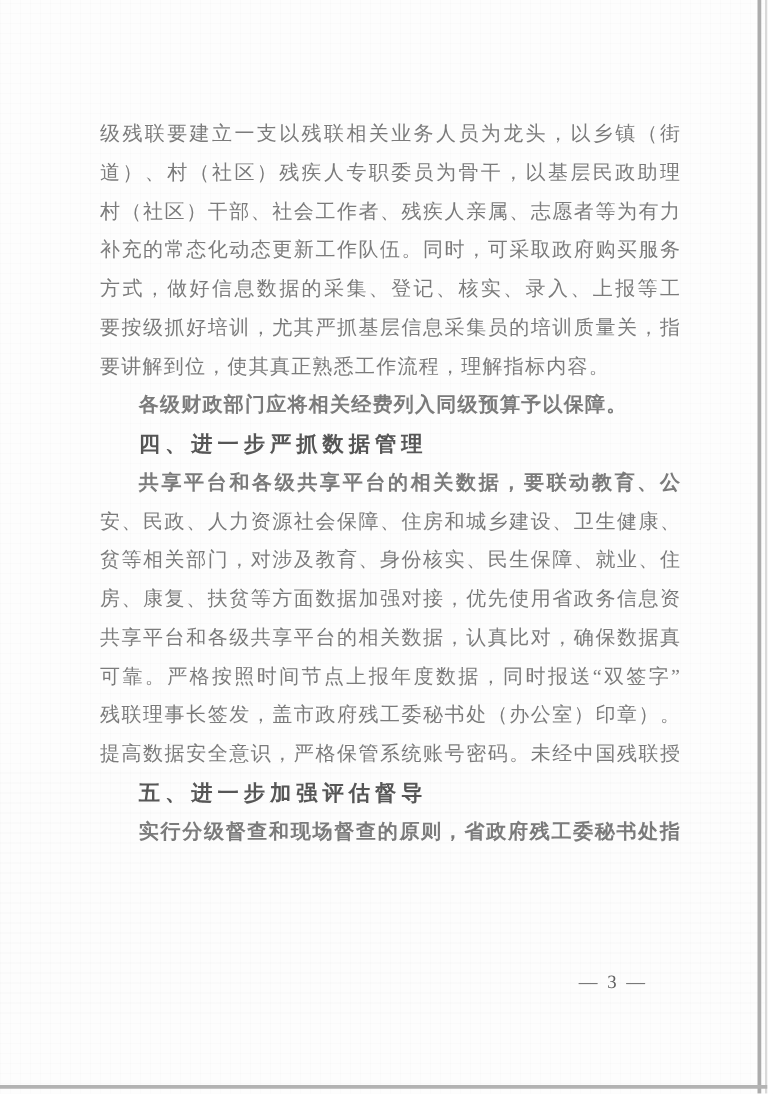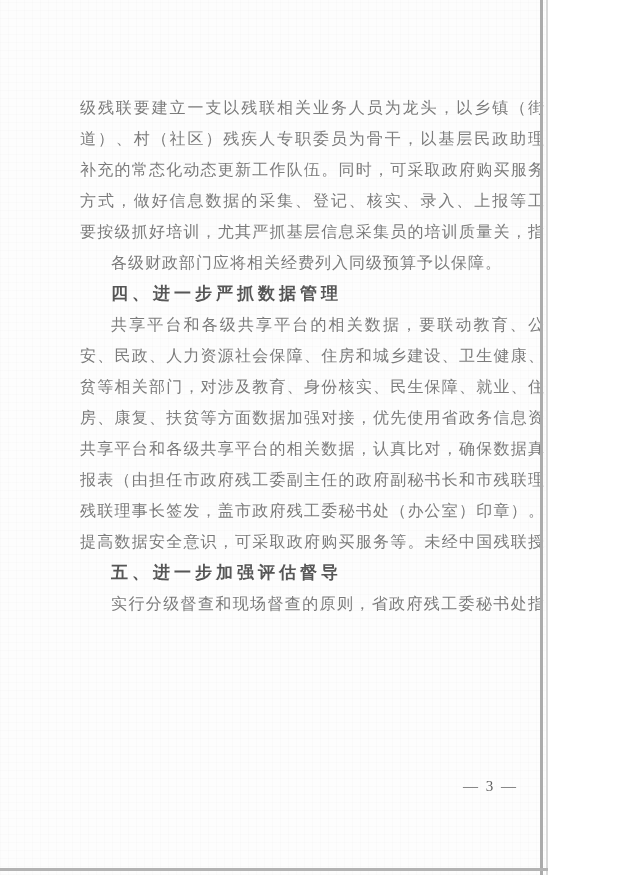--- a/index.html
+++ b/index.html
@@ -2,21 +2,21 @@
 <html><head>
 <meta charset="utf-8">
 <style>
   html, body {
     margin: 0;
     padding: 0;
     background: #ffffff;
   }
   .page {
     position: relative;
-    width: 548px;
+    width: 614px;
     height: 875px;
     background: #fdfdfd;
     background-image:
       repeating-linear-gradient(0deg, rgba(0,0,0,0.012) 0 1px, transparent 1px 8px),
       repeating-linear-gradient(90deg, rgba(0,0,0,0.012) 0 1px, transparent 1px 8px);
     overflow: hidden;
     font-family: "Liberation Serif", "DejaVu Serif", serif;
   }
   .text-block {
     position: absolute;
@@ -35,20 +35,21 @@
     text-align: left;
   }
   .row.fill {
     white-space: normal;
     text-align: justify;
     text-align-last: justify;
     text-justify: inter-character;
   }
   .row.indent {
     padding-left: 31px;
+    font-weight: bold;
   }
   .row.heading {
     font-family: "Liberation Sans", "DejaVu Sans", sans-serif;
     font-weight: bold;
     font-size: 17px;
     letter-spacing: 4px;
     color: #565656;
     text-align: left;
     text-align-last: left;
   }
@@ -91,33 +92,35 @@
   }
 </style>
 </head>
 <body>
 
 <div class="page">
 
   <div class="text-block">
     <div class="row fill">级残联要建立一支以残联相关业务人员为龙头，以乡镇（街</div>
     <div class="row fill">道）、村（社区）残疾人专职委员为骨干，以基层民政助理员、</div>
+    <div class="row fill">村（社区）干部、社会工作者、残疾人亲属、志愿者等为有力</div>
     <div class="row fill">补充的常态化动态更新工作队伍。同时，可采取政府购买服务等</div>
     <div class="row fill">方式，做好信息数据的采集、登记、核实、录入、上报等工作。</div>
     <div class="row fill">要按级抓好培训，尤其严抓基层信息采集员的培训质量关，指标</div>
+    <div class="row">要讲解到位，使其真正熟悉工作流程，理解指标内容。</div>
     <div class="row indent">各级财政部门应将相关经费列入同级预算予以保障。</div>
     <div class="row heading indent">四、进一步严抓数据管理</div>
     <div class="row fill indent">共享平台和各级共享平台的相关数据，要联动教育、公</div>
     <div class="row fill">安、民政、人力资源社会保障、住房和城乡建设、卫生健康、扶</div>
     <div class="row fill">贫等相关部门，对涉及教育、身份核实、民生保障、就业、住</div>
     <div class="row fill">房、康复、扶贫等方面数据加强对接，优先使用省政务信息资源</div>
     <div class="row fill">共享平台和各级共享平台的相关数据，认真比对，确保数据真实</div>
-    <div class="row fill">报表（由担任市政府残工委副主任的政府副秘书长和市残联理</div>
+    <div class="row fill">可靠。严格按照时间节点上报年度数据，同时报送“双签字”</div>
     <div class="row fill">残联理事长签发，盖市政府残工委秘书处（办公室）印章）。要</div>
-    <div class="row fill">提高数据安全意识，可采取政府购买服务等。未经中国残联授</div>
+    <div class="row fill">提高数据安全意识，严格保管系统账号密码。未经中国残联授</div>
     <div class="row heading indent">五、进一步加强评估督导</div>
     <div class="row fill indent">实行分级督查和现场督查的原则，省政府残工委秘书处指导</div>
   </div>
 
   <div class="page-footer">— 3 —</div>
 
   <div class="scan-edge-vertical"></div>
   <div class="scan-edge-vertical-outer"></div>
   <div class="scan-edge-horizontal"></div>
 

